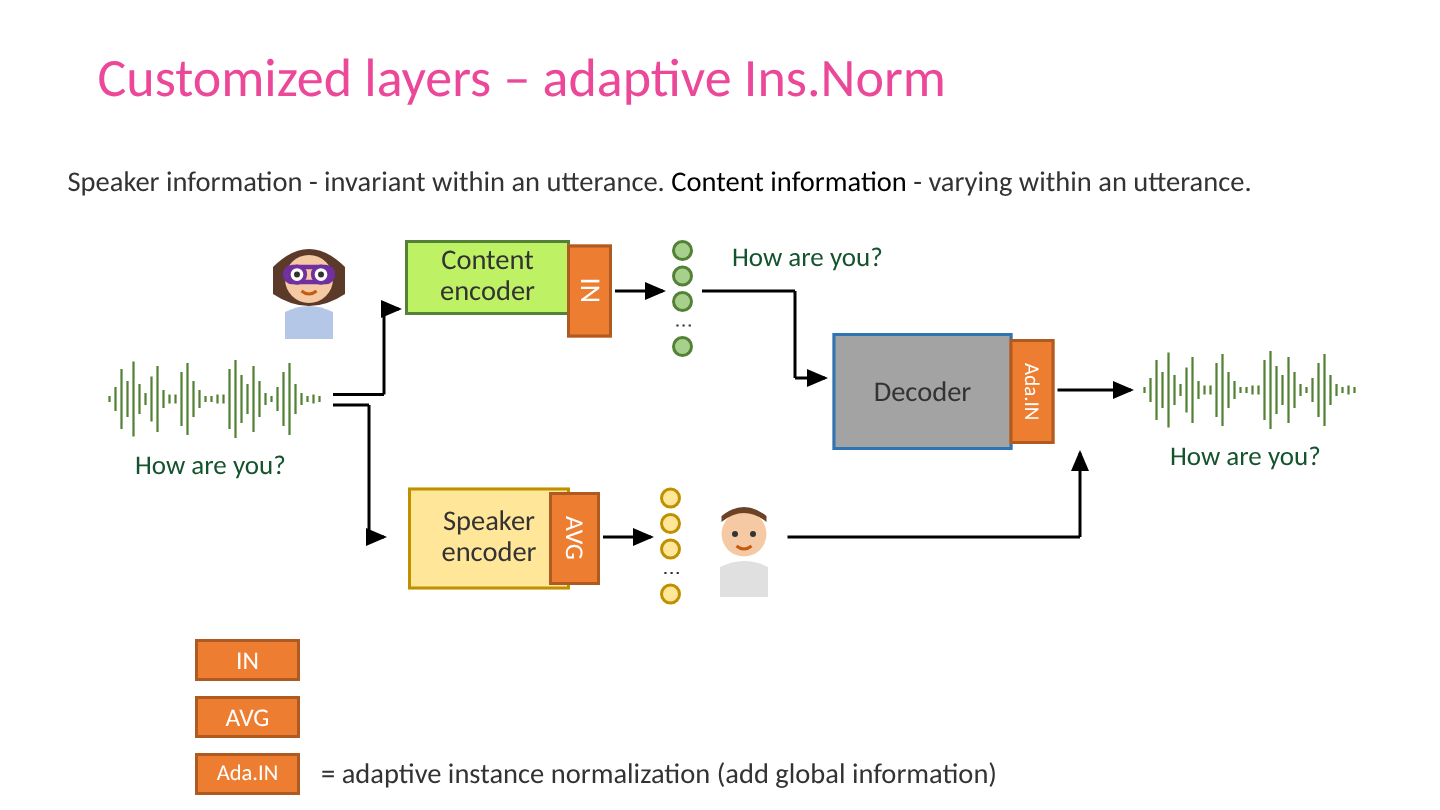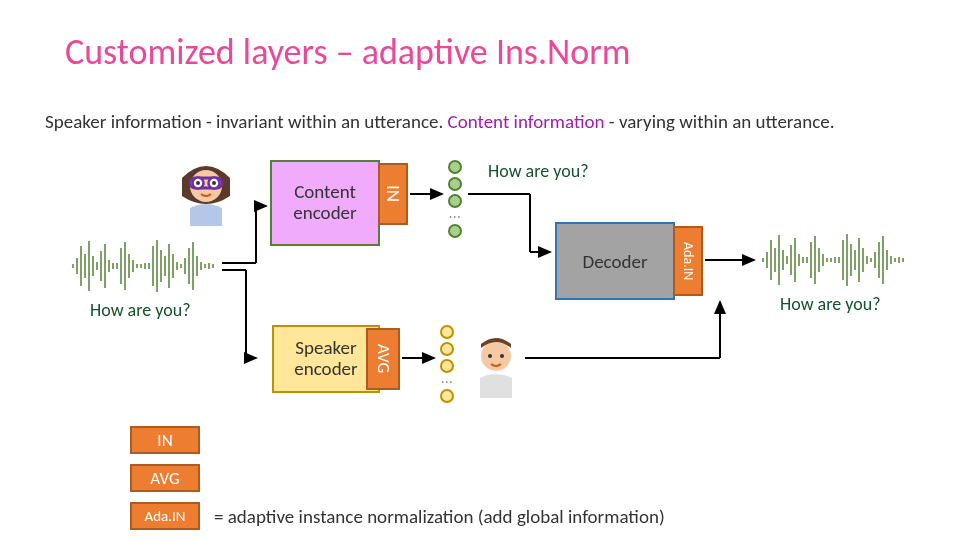--- a/index.html
+++ b/index.html
@@ -1,21 +1,21 @@
 <!DOCTYPE html>
 <html><head>
 <meta charset="utf-8">
 <style>
   * { box-sizing: border-box; margin: 0; padding: 0; }
   body { width: 960px; height: 540px; font-family: Calibri, Arial, sans-serif; background: #fff; color: #333; position: relative; }
   .title { position: absolute; top: 30px; left: 65px; font-size: 36px; font-weight: 400; color: #ec4899; }
   .subtitle { position: absolute; top: 110px; left: 45px; font-size: 19px; color: #333; }
-  .subtitle .green { color: #a21caf; }
+  .subtitle .green { color: #000000; }
   .block { position: absolute; border: 2px solid; display: flex; align-items: center; justify-content: center; font-size: 19px; }
-  .content-enc { left: 270px; top: 160px; width: 110px; height: 86px; background: #f0abfc; border-color: #538135; flex-direction: column; line-height: 1.1; }
+  .content-enc { left: 270px; top: 160px; width: 110px; height: 50px; background: #bef264; border-color: #538135; flex-direction: column; line-height: 1.1; }
   .in-block { left: 378px; top: 163px; width: 30px; height: 62px; background: #ED7D31; border-color: #AE5A21; color: #fff; }
   .vertical { writing-mode: vertical-rl; text-orientation: mixed; }
   .decoder { left: 555px; top: 222px; width: 120px; height: 78px; background: #a3a3a3; border-color: #2E75B6; }
   .adain-block { left: 673px; top: 226px; width: 30px; height: 70px; background: #ED7D31; border-color: #AE5A21; color: #fff; font-size: 14px; }
   .speaker-enc { left: 260px; top: 325px; width: 108px; height: 68px; background: #FFE699; border-color: #BF9000; flex-direction: column; line-height: 1.1; margin-left: 12px; }
   .avg-block { left: 366px; top: 328px; width: 34px; height: 62px; background: #ED7D31; border-color: #AE5A21; color: #fff; font-size: 17px; }
   .circle-stack { position: absolute; display: flex; flex-direction: column; gap: 3px; align-items: center; }
   .circ { width: 14px; height: 14px; border-radius: 50%; border: 2px solid; }
   .circ.g { background: #A8D08D; border-color: #538135; }
   .circ.y { background: #FFE699; border-color: #BF9000; }

